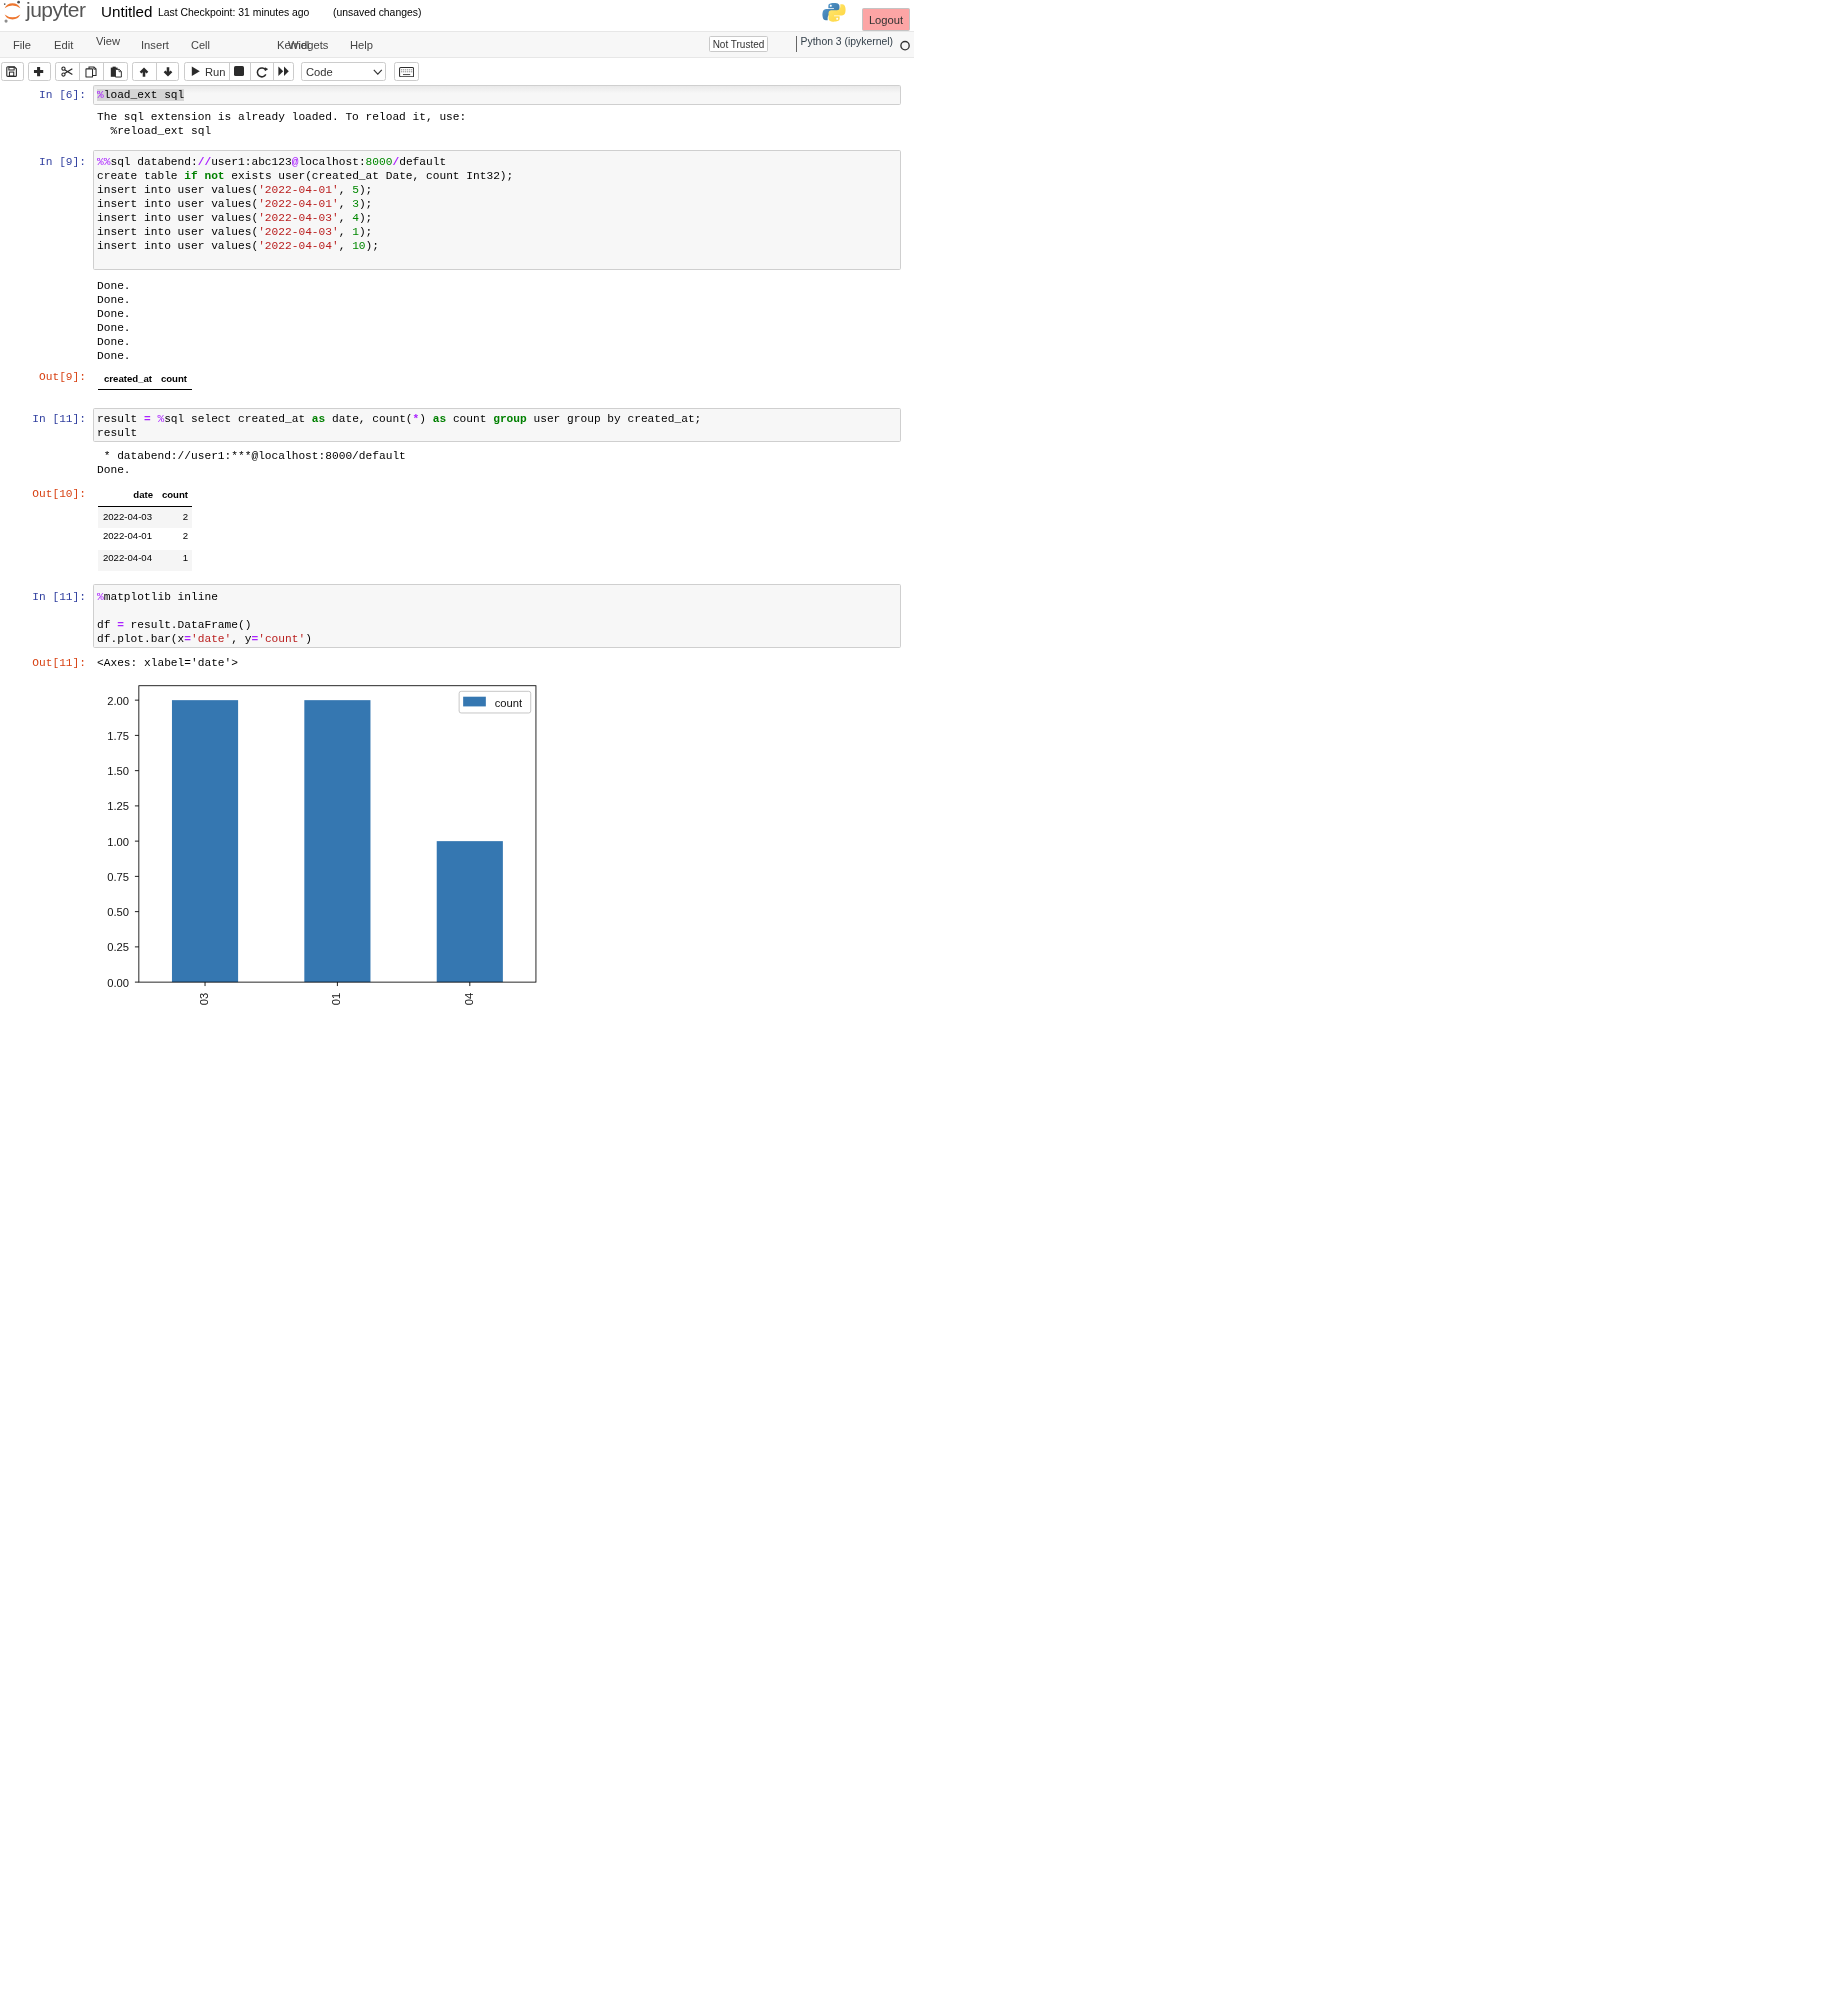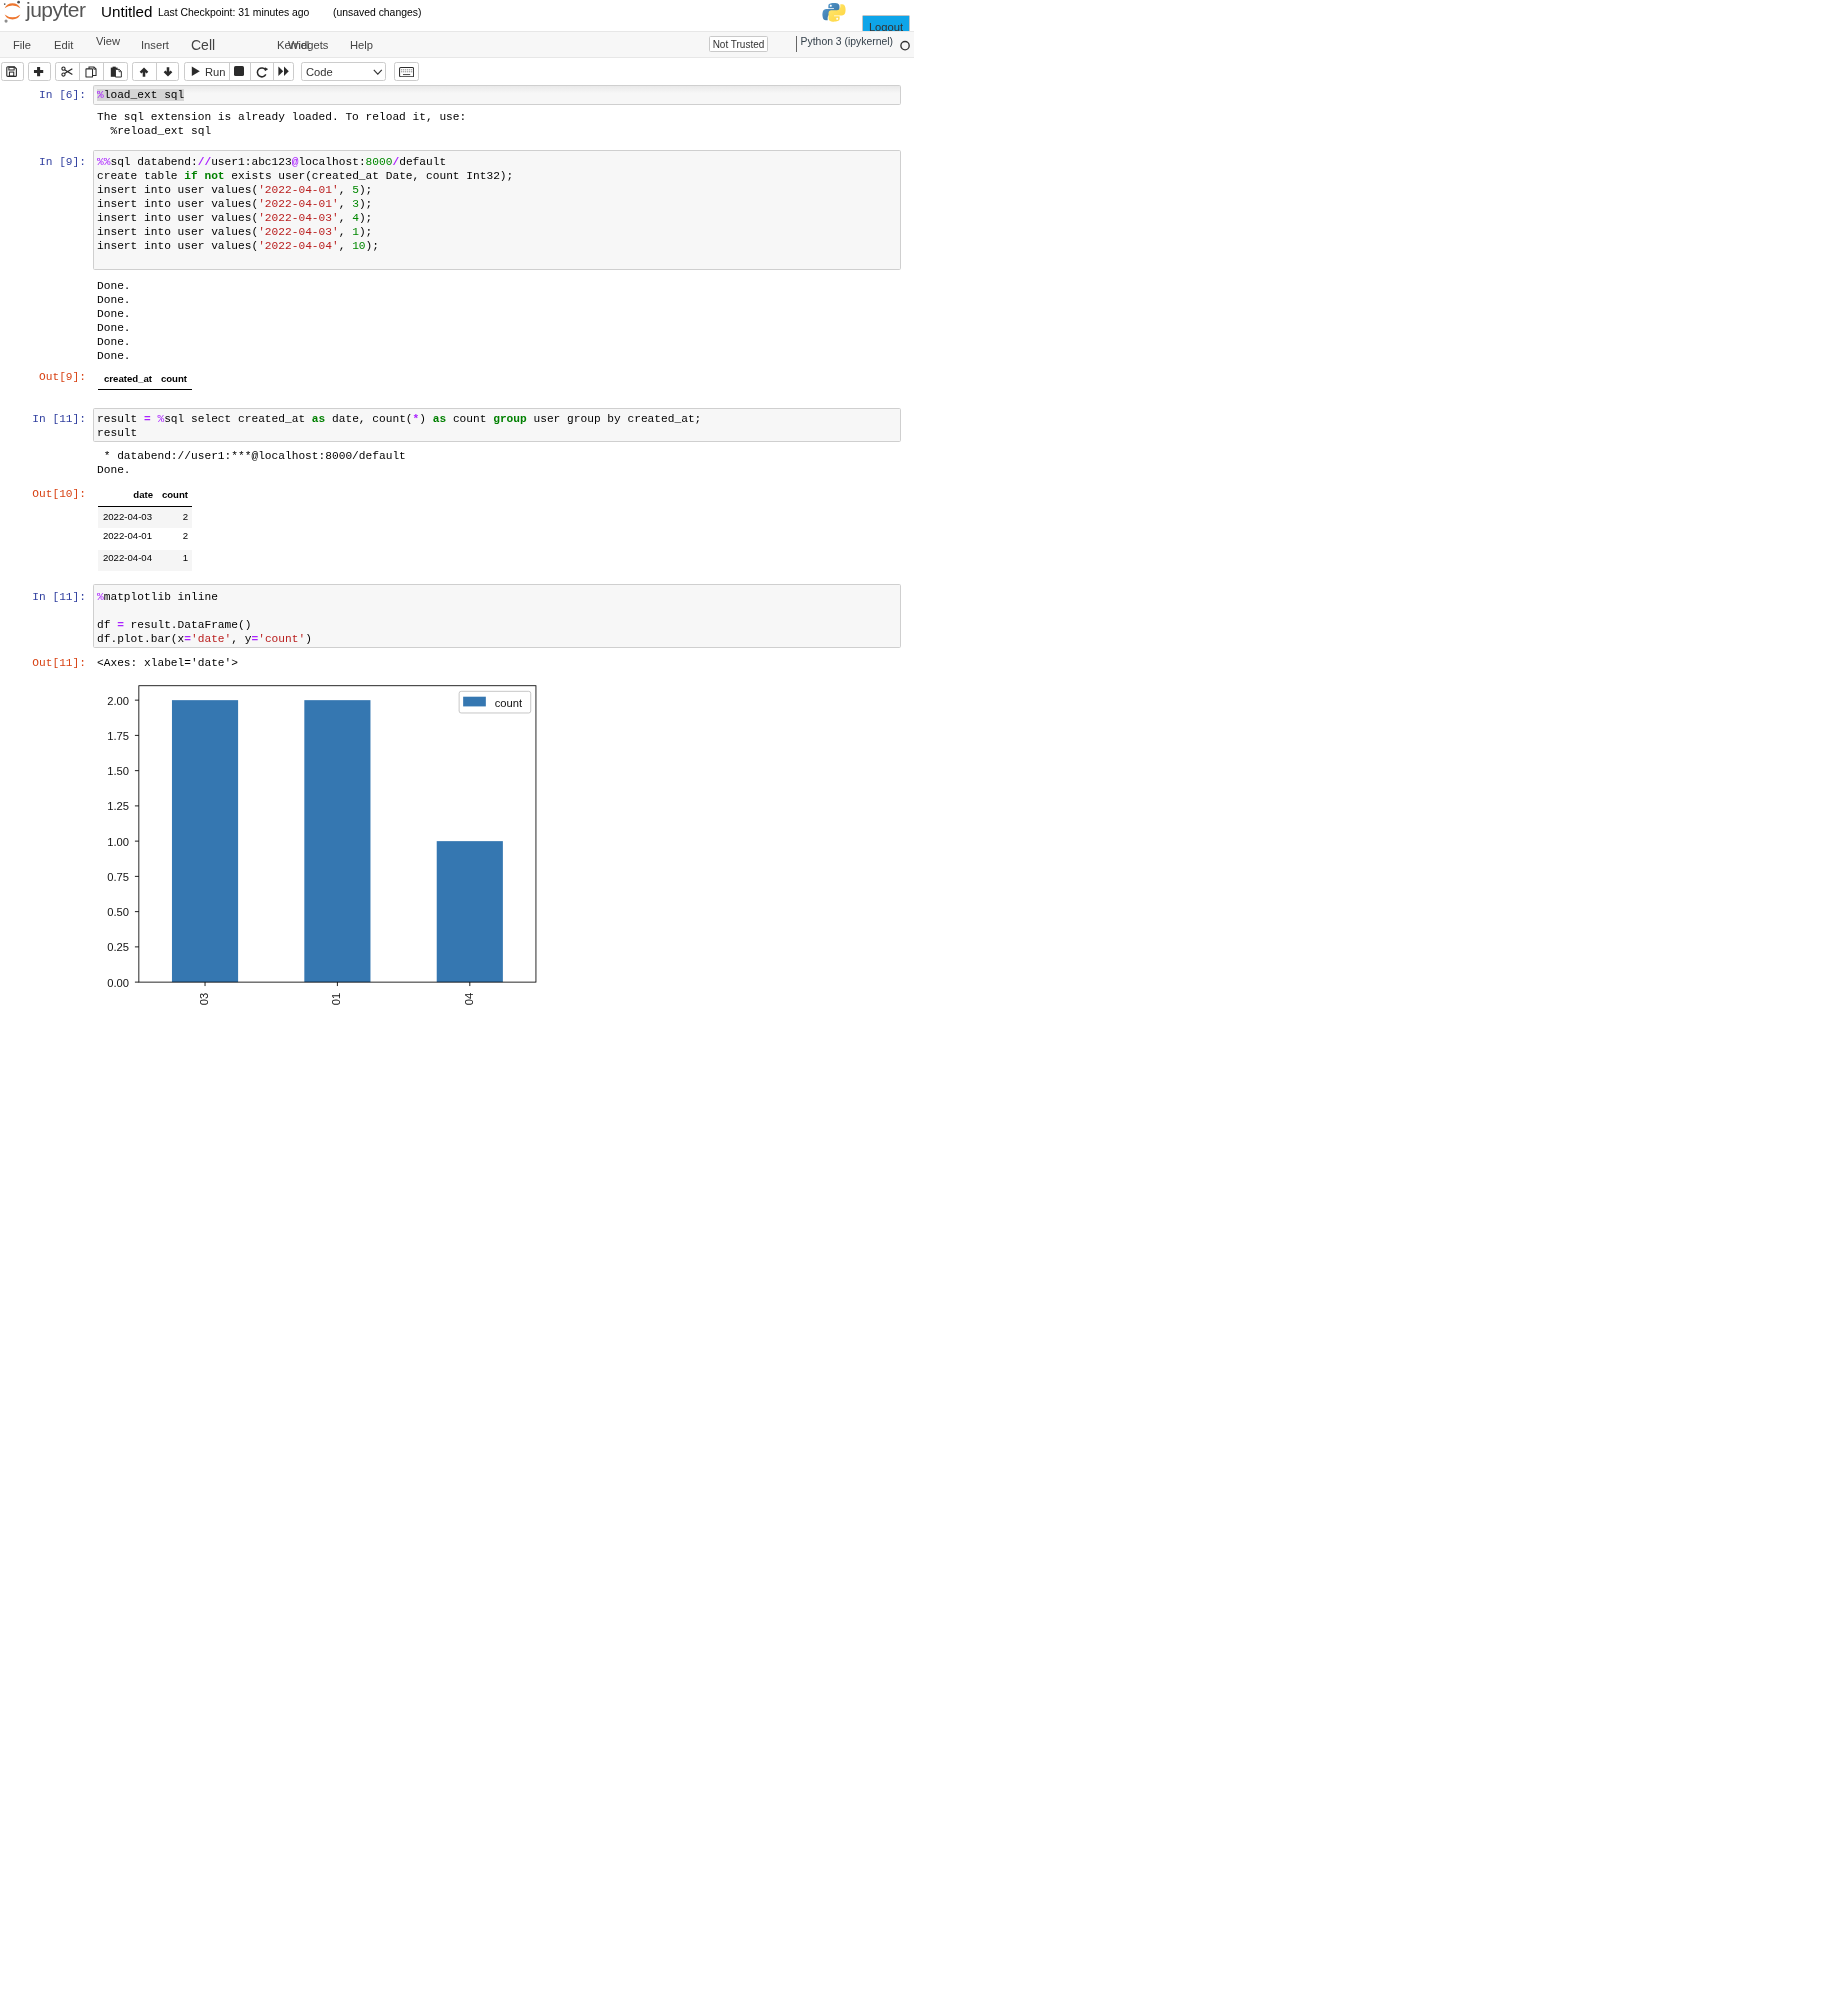--- a/index.html
+++ b/index.html
@@ -47,30 +47,30 @@
         </linearGradient>
       <linearGradient id="py" x1="1" y1="1" x2="0" y2="0">
           <stop offset="0" stop-color="#ffd43b"></stop>
           <stop offset="1" stop-color="#ffe873"></stop>
         </linearGradient>
     </defs>
     <path fill="url(#pb)" d="M54 10 c-5 0-9 .4-13 1.1-11.5 2-13.6 6.3-13.6 14.1 v10.3 h27.2 v3.5 H17.2 c-7.9 0-14.8 4.7-17 13.7-2.5 10.3-2.6 16.7 0 27.4 1.9 8 6.5 13.7 14.4 13.7 h9.4 v-12.4 c0-9 7.8-16.9 17-16.9 h27.2 c7.6 0 13.6-6.2 13.6-13.8 V25.2 c0-7.4-6.2-12.9-13.6-14.1-4.7-.8-9.5-1.1-14.2-1.1 z M39.3 18.4 c2.8 0 5.1 2.3 5.1 5.2 0 2.8-2.3 5.1-5.1 5.1-2.8 0-5.1-2.3-5.1-5.1 0-2.9 2.3-5.2 5.1-5.2 z"></path>
     <path fill="url(#py)" d="M56 100 c5 0 9-.4 13-1.1 11.5-2 13.6-6.3 13.6-14.1 V74.5 H55.4 V71 h37.4 c7.9 0 14.8-4.7 17-13.7 2.5-10.3 2.6-16.7 0-27.4-1.9-8-6.5-13.7-14.4-13.7 h-9.4 v12.4 c0 9-7.8 16.9-17 16.9 H41.8 c-7.6 0-13.6 6.2-13.6 13.8 v26.5 c0 7.4 6.2 12.9 13.6 14.1 4.7 .8 9.5 1.1 14.2 1.1 z M70.7 91.6 c-2.8 0-5.1-2.3-5.1-5.2 0-2.8 2.3-5.1 5.1-5.1 2.8 0 5.1 2.3 5.1 5.1 0 2.9-2.3 5.2-5.1 5.2 z"></path>
   </svg>
 
-  <div class="abs" style="left:862px;top:15px;width:48px;height:23px;border:0.8px solid #c4c4c4;border-radius:1.6px;background:#0ea5e9;">
+  <div class="abs" style="left:862px;top:8px;width:48px;height:23px;border:0.8px solid #c4c4c4;border-radius:1.6px;background:#fca5a5;">
     <div class="abs" style="left:0;top:5.6px;width:100%;text-align:center;font-size:11.2px;line-height:11.2px;color:#333;">Logout</div>
   </div>
 
   <div class="abs" style="left:0;top:30.5px;width:914px;height:27px;background:#f7f7f7;border-top:0.8px solid #e7e7e7;border-bottom:0.8px solid #e7e7e7;"></div>
   <div class="abs" style="left:13px;top:40px;font-size:11.2px;line-height:11.2px;color:#444;">File</div>
   <div class="abs" style="left:54px;top:40px;font-size:11.2px;line-height:11.2px;color:#444;">Edit</div>
   <div class="abs" style="left:96px;top:36px;font-size:11.2px;line-height:11.2px;color:#444;">View</div>
   <div class="abs" style="left:141px;top:40px;font-size:11.2px;line-height:11.2px;color:#444;">Insert</div>
-  <div class="abs" style="left:191px;top:40px;font-size:14px;line-height:11.2px;color:#444;">Cell</div>
+  <div class="abs" style="left:191px;top:40px;font-size:11px;line-height:11.2px;color:#444;">Cell</div>
   <div class="abs" style="left:233px;top:40px;font-size:11.2px;line-height:11.2px;color:#444;margin-left:44px;">Kernel</div>
   <div class="abs" style="left:288px;top:40px;font-size:11.2px;line-height:11.2px;color:#444;">Widgets</div>
   <div class="abs" style="left:350px;top:40px;font-size:11.2px;line-height:11.2px;color:#444;">Help</div>
 
   <div class="abs" style="left:709px;top:36px;width:59px;height:16px;border:0.8px solid #cacaca;border-radius:1.6px;background:#fff;">
     <div class="abs" style="left:0;top:3.2px;width:100%;text-align:center;font-size:10px;line-height:10.4px;color:#333;">Not Trusted</div>
   </div>
   <div class="abs" style="left:796px;top:36px;width:0.8px;height:16px;background:#666;"></div>
   <div class="abs" style="left:800px;top:37px;width:93px;text-align:right;font-size:10.4px;line-height:10.4px;color:#35414b;">Python 3 (ipykernel)</div>
   <svg class="abs" style="left:900px;top:40px;" width="10.4" height="11.2" viewBox="0 0 13 14">

